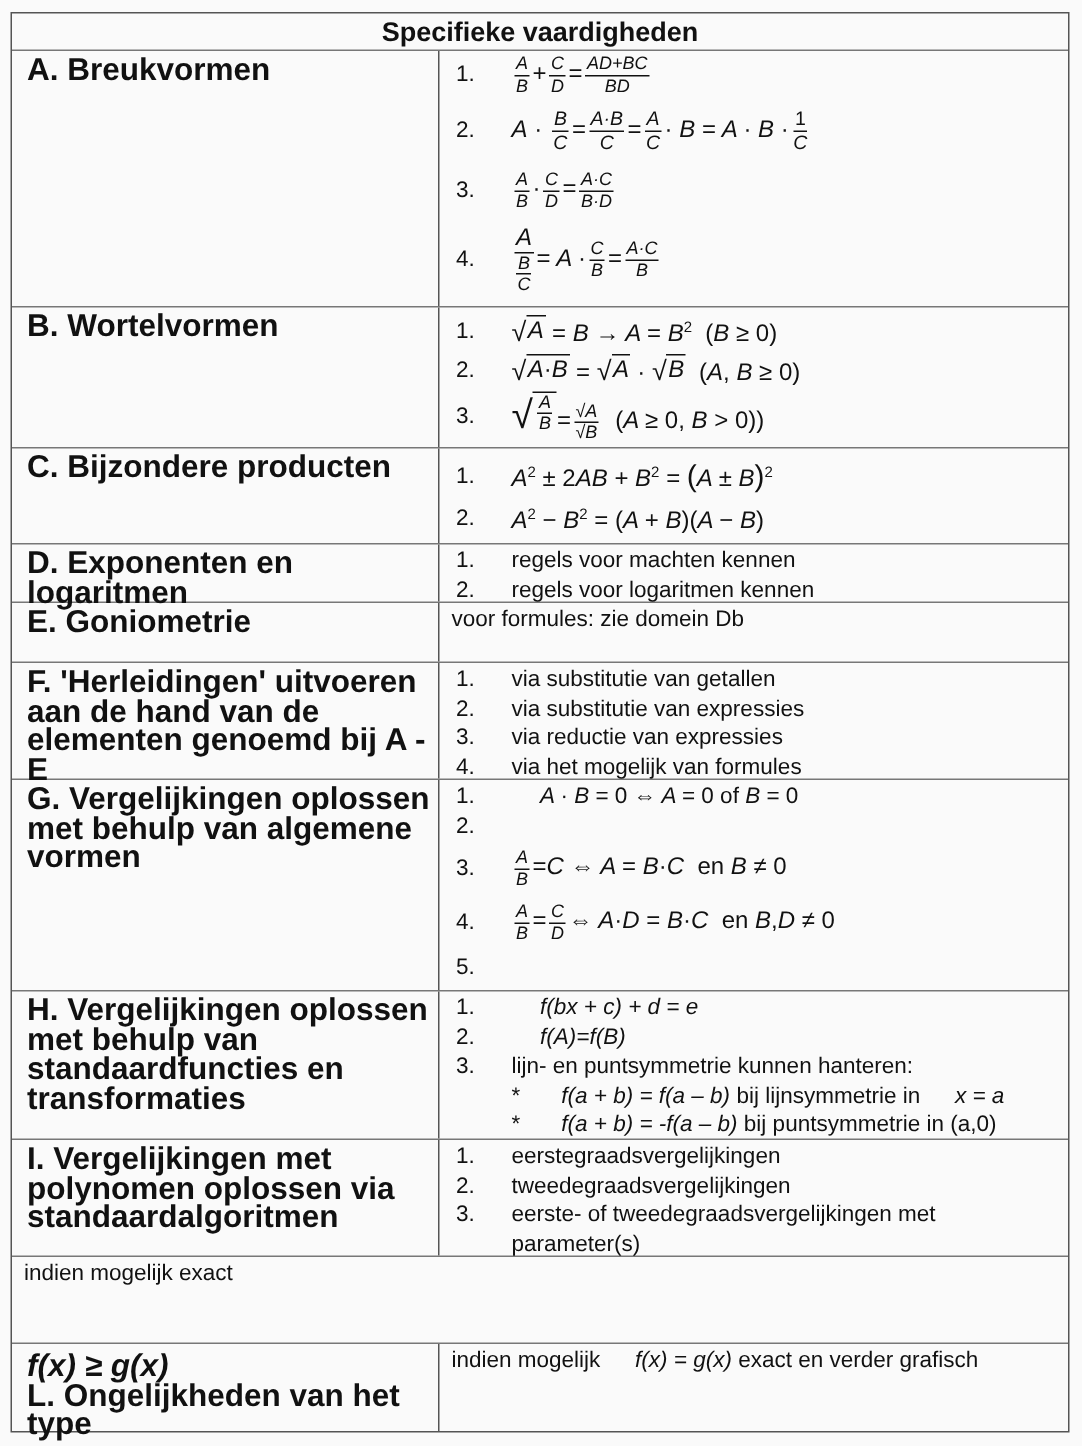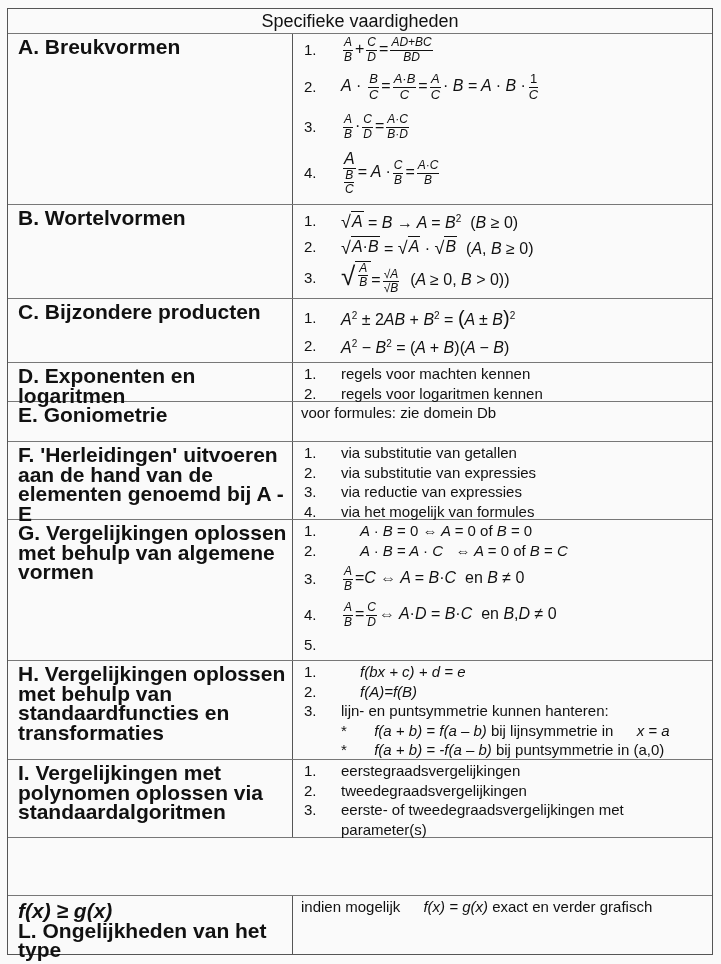--- a/index.html
+++ b/index.html
@@ -16,21 +16,21 @@
     left: 7px; top: 8px;
     width: 706px;
     border: 1.5px solid #555;
     box-sizing: border-box;
     border-collapse: collapse;
   }
   .hdr {
     height: 24px;
     border-bottom: 1.5px solid #777;
     text-align: center;
-    font-weight: normal;
+    font-weight: bold;
     font-size: 18px;
     line-height: 24px;
   }
   .row {
     display: flex;
     border-bottom: 1.5px solid #777;
     box-sizing: border-box;
   }
   .row:last-child { border-bottom: none; }
   .lc {
@@ -254,21 +254,20 @@
 
   <div class="row" style="height:141px">
     <div class="lc">G. Vergelijkingen oplossen met behulp van algemene vormen</div>
     <div class="rc" style="padding-top:1px">
       <div class="li" style="height:20px">
         <span class="n">1.</span>
         <span class="t fx">A <span class="up">·</span> B <span class="up">= 0 ⇔</span> A <span class="up">= 0 of</span> B <span class="up">= 0</span></span>
       </div>
       <div class="li" style="height:20px">
         <span class="n">2.</span>
-        <span class="t fx">A <span class="up">·</span> B <span class="up">=</span> A <span class="up">·</span> C &nbsp;&nbsp;<span class="up">⇔</span> A <span class="up">= 0 of</span> B <span class="up">=</span> C</span>
       </div>
       <div class="li" style="height:36px">
         <span class="n">3.</span>
         <span class="t math"><span class="frac sm">
               <span class="num">A</span>
               <span class="den">B</span>
             </span><span class="up">=</span>C <span class="up">⇔</span> A <span class="up">=</span> B<span class="up">·</span>C <span class="up">&nbsp;en</span> B <span class="up">≠ 0</span></span>
       </div>
       <div class="li" style="height:36px">
         <span class="n">4.</span>
@@ -328,20 +327,23 @@
           <span class="t">tweedegraadsvergelijkingen</span>
         </div>
       <div class="li" style="align-items:flex-start">
           <span class="n">3.</span>
           <span class="t">eerste- of tweedegraadsvergelijkingen met parameter(s)</span>
         </div>
     </div>
   </div>
 
   <div class="row" style="height:58px">
+    <div class="rc" style="padding-top:1px">
+      <span>indien mogelijk exact</span>
+    </div>
   </div>
 
   <div class="row" style="height:58px">
     <div class="lc">
       <div style="font-style:italic;margin-top:2px">f(x) ≥ g(x)</div>
       <div>L. Ongelijkheden van het type</div>
     </div>
     <div class="rc" style="padding-top:1px">
       <span>indien mogelijk</span>
       <span class="fx">f(x) = g(x)</span>

